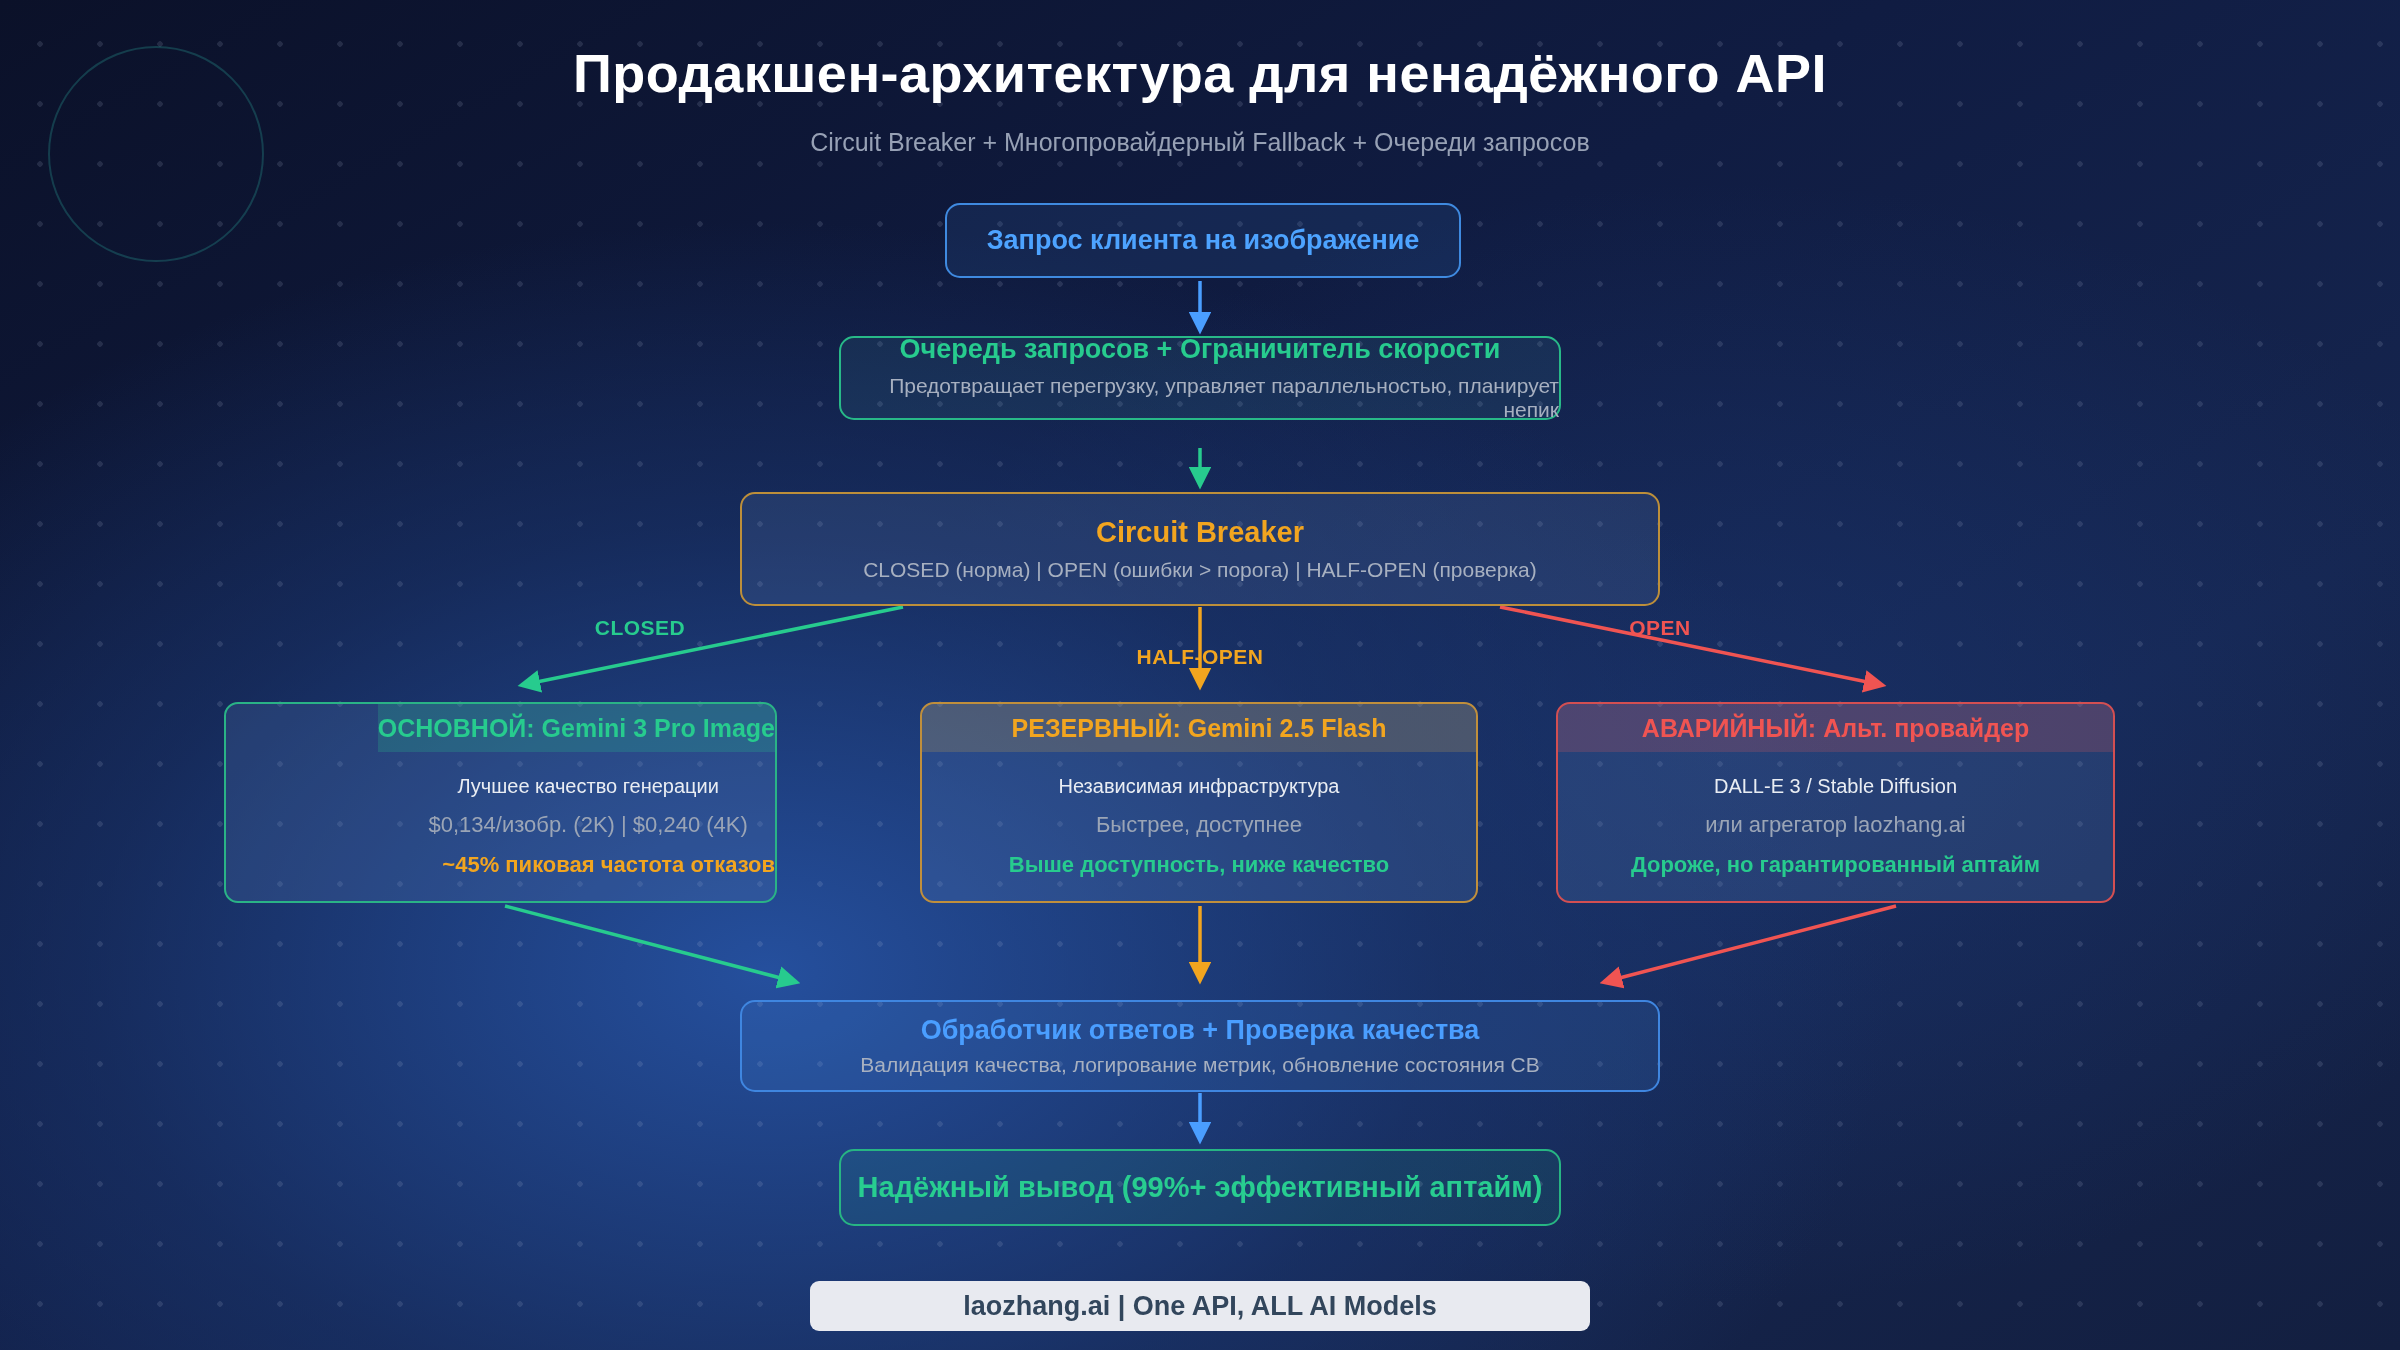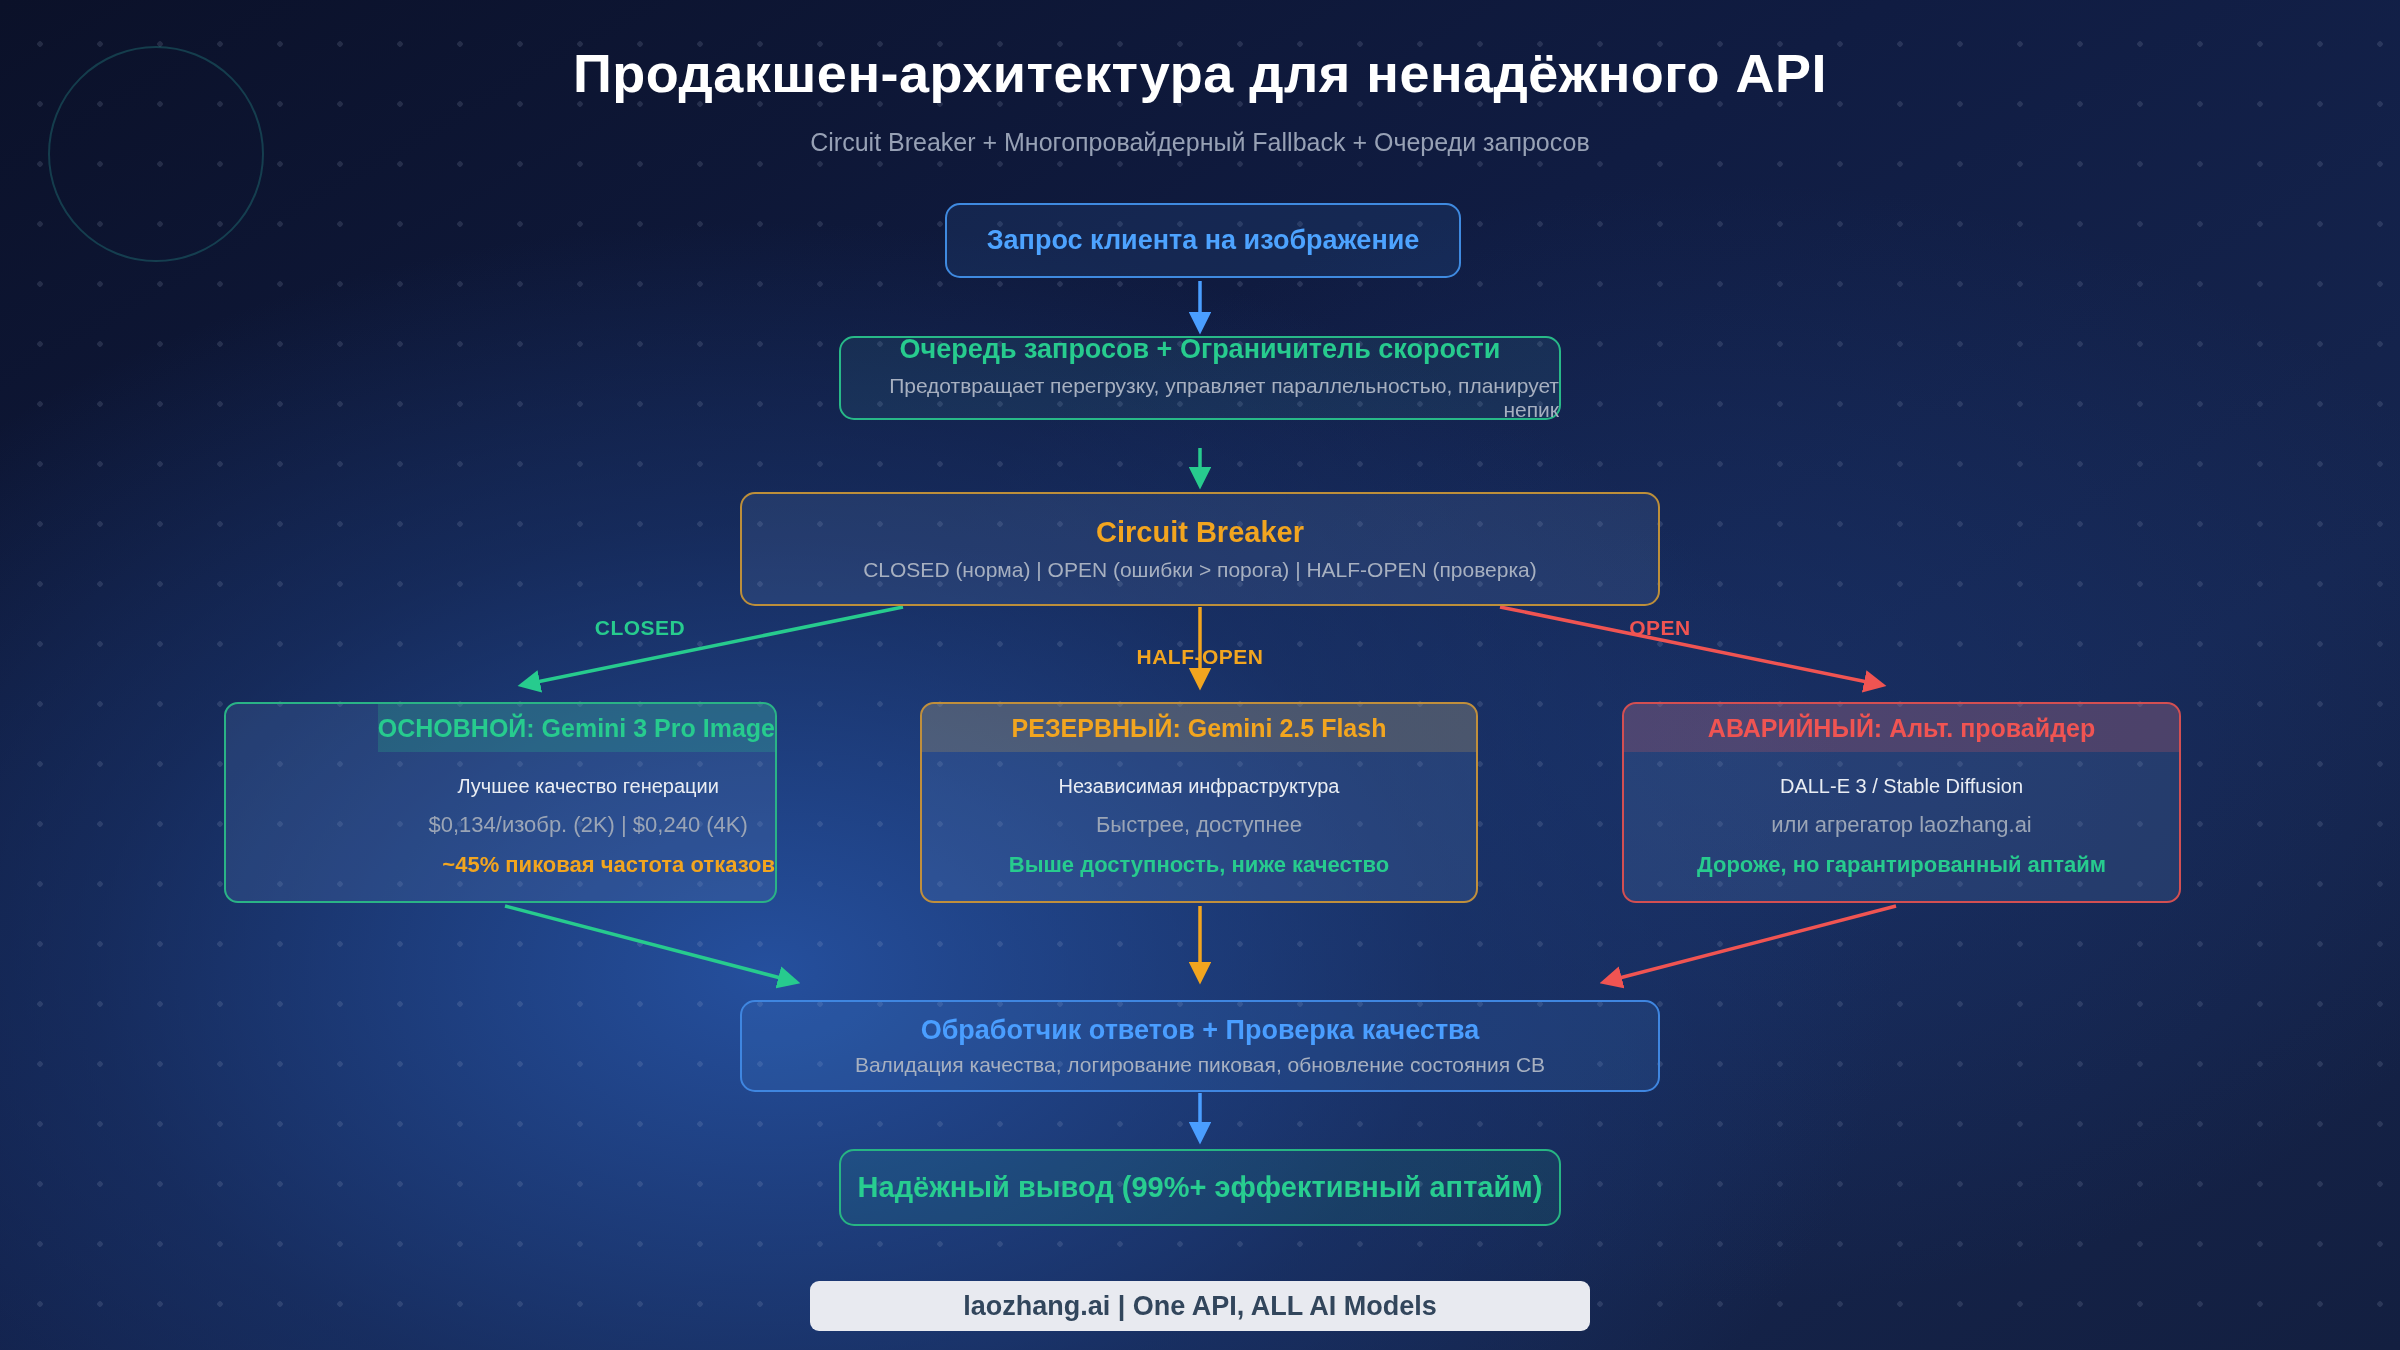--- a/index.html
+++ b/index.html
@@ -58,21 +58,21 @@
   .line3 { font-size:22px; font-weight:bold; }
 
   .pbox-primary   { left:224px;  width:553px; border:2.5px solid #2ab386;align-items:flex-end; }
   .pbox-primary .pbox-head { background:rgba(42,200,142,0.22); color:#27cb8e; }
   .pbox-primary .line3 { color:#f2a51f;padding-left:41px; }
 
   .pbox-fallback  { left:920px;  width:558px; border:2.5px solid #c08f3c; }
   .pbox-fallback .pbox-head { background:rgba(220,172,72,0.20); color:#f2a51f; }
   .pbox-fallback .line3 { color:#27cb8e; }
 
-  .pbox-emergency { left:1622px; width:559px; border:2.5px solid #d34f52; }
+  .pbox-emergency { left:1556px; width:559px; border:2.5px solid #d34f52; }
   .pbox-emergency .pbox-head { background:rgba(236,92,92,0.20); color:#f05452; }
   .pbox-emergency .line3 { color:#27cb8e; }
 
   .node-handler { left:740px; top:1000px; width:920px; height:92px;
     border:2.5px solid #3f86e0; background:rgba(74,140,230,0.15); }
   .node-handler .node-title { color:#4a9eff; font-size:27px; font-weight:bold; }
   .node-handler .sub { margin-top:7px; }
 
   .node-output { left:839px; top:1149px; width:722px; height:77px;
     border:2.5px solid #27b583; background:rgba(40,200,140,0.10);text-align:center; }
@@ -165,21 +165,21 @@
     <div class="pbox-head">АВАРИЙНЫЙ: Альт. провайдер</div>
     <div class="pbox-body">
       <div class="line1">DALL-E 3 / Stable Diffusion</div>
       <div class="line2">или агрегатор laozhang.ai</div>
       <div class="line3">Дороже, но гарантированный аптайм</div>
     </div>
   </div>
 
   <div class="node node-handler">
     <div class="node-title">Обработчик ответов + Проверка качества</div>
-    <div class="sub">Валидация качества, логирование пиковая, обновление состояния CB</div>
+    <div class="sub">Валидация качества, логирование метрик, обновление состояния CB</div>
   </div>
 
   <div class="node node-output">
     <div class="node-title">Надёжный вывод (99%+ эффективный аптайм)</div>
   </div>
 
   <div class="footer-pill">laozhang.ai | One API, ALL AI Models</div>
 </div>
 
 </body></html>

